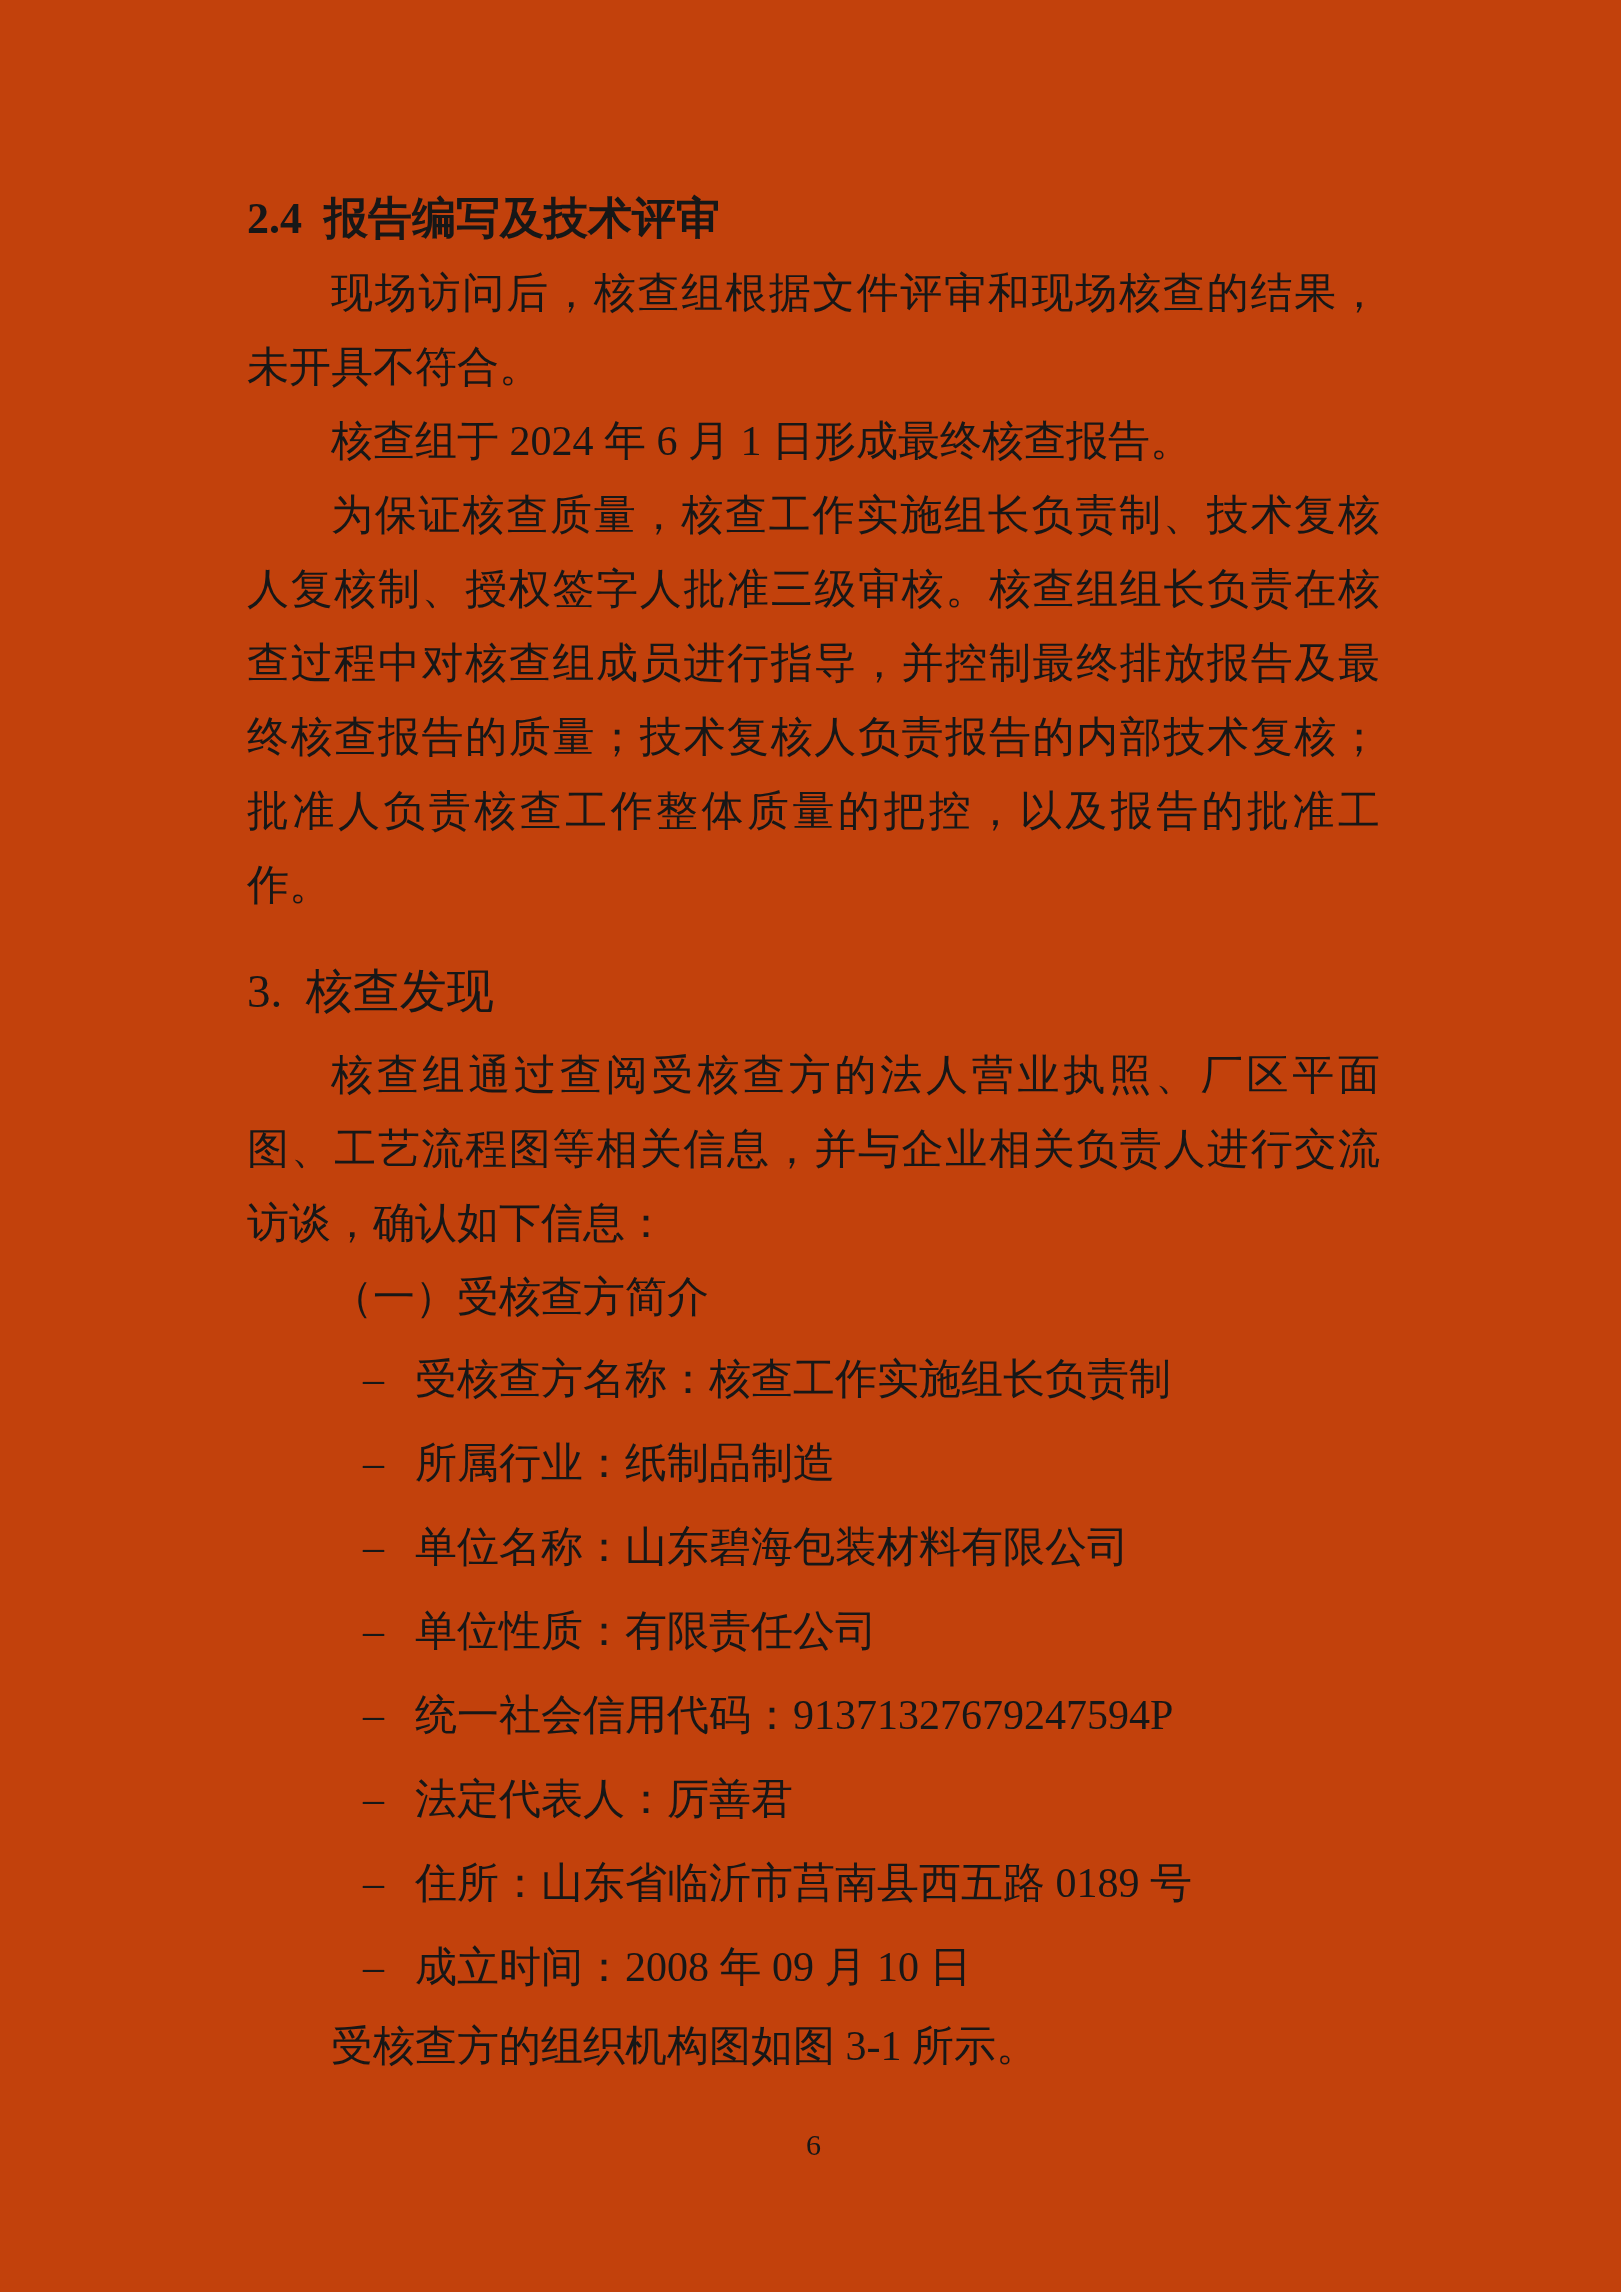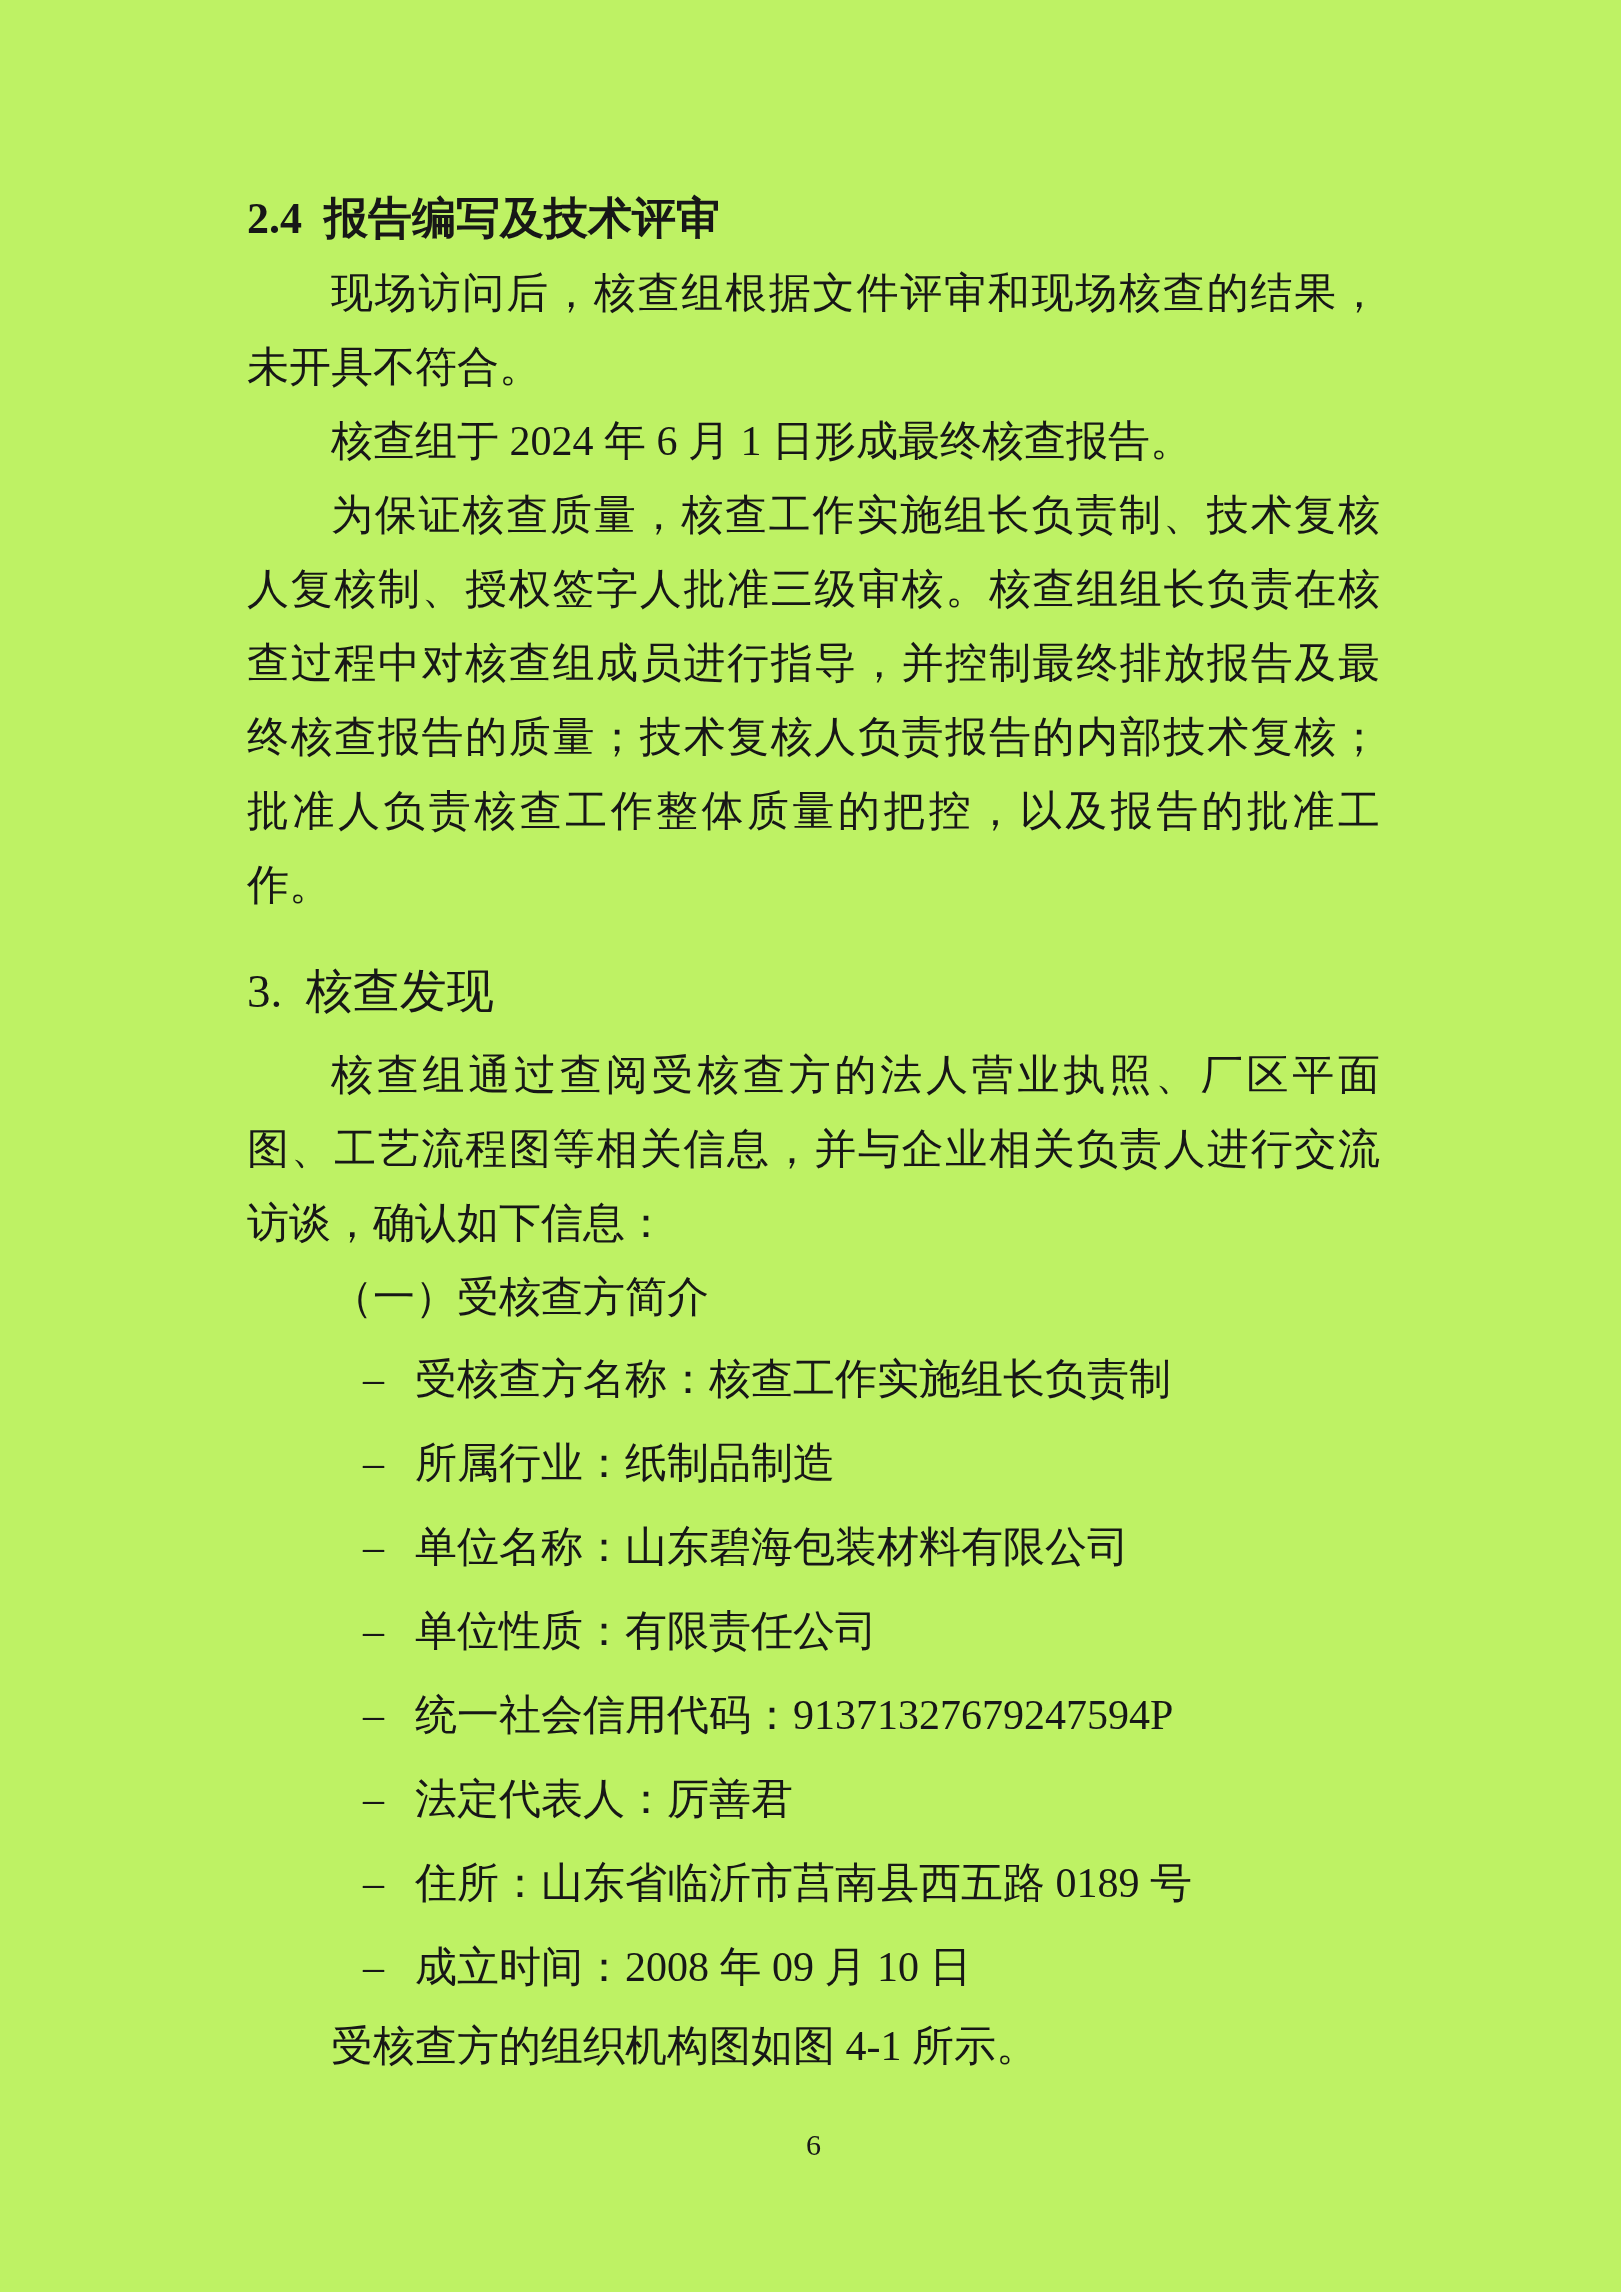--- a/index.html
+++ b/index.html
@@ -1,21 +1,21 @@
 <!DOCTYPE html>
 <html><head>
 <meta charset="utf-8">
 <style>
   * { margin: 0; padding: 0; box-sizing: border-box; }
   html, body { background: #ffffff; }
   .page {
     position: relative;
     width: 1621px;
     height: 2293px;
-    background: #bef264;
+    background: #c2410c;
     color: #171717;
     font-family: "Liberation Serif", "DejaVu Serif", serif;
     overflow: hidden;
   }
   .content {
     position: absolute;
     left: 247px;
     top: 182px;
     width: 1133px;
   }
@@ -126,19 +126,19 @@
         <span class="marker">–</span>
         <span>住所：山东省临沂市莒南县西五路 0189 号</span>
       </li>
       <li>
         <span class="marker">–</span>
         <span>成立时间：2008 年 09 月 10 日</span>
       </li>
     </ul>
 
 
-    <p class="subhead">受核查方的组织机构图如图 4-1 所示。</p>
+    <p class="subhead">受核查方的组织机构图如图 3-1 所示。</p>
 
   </div>
 
   <div class="page-number">6</div>
 </div>
 
 
 </body></html>

